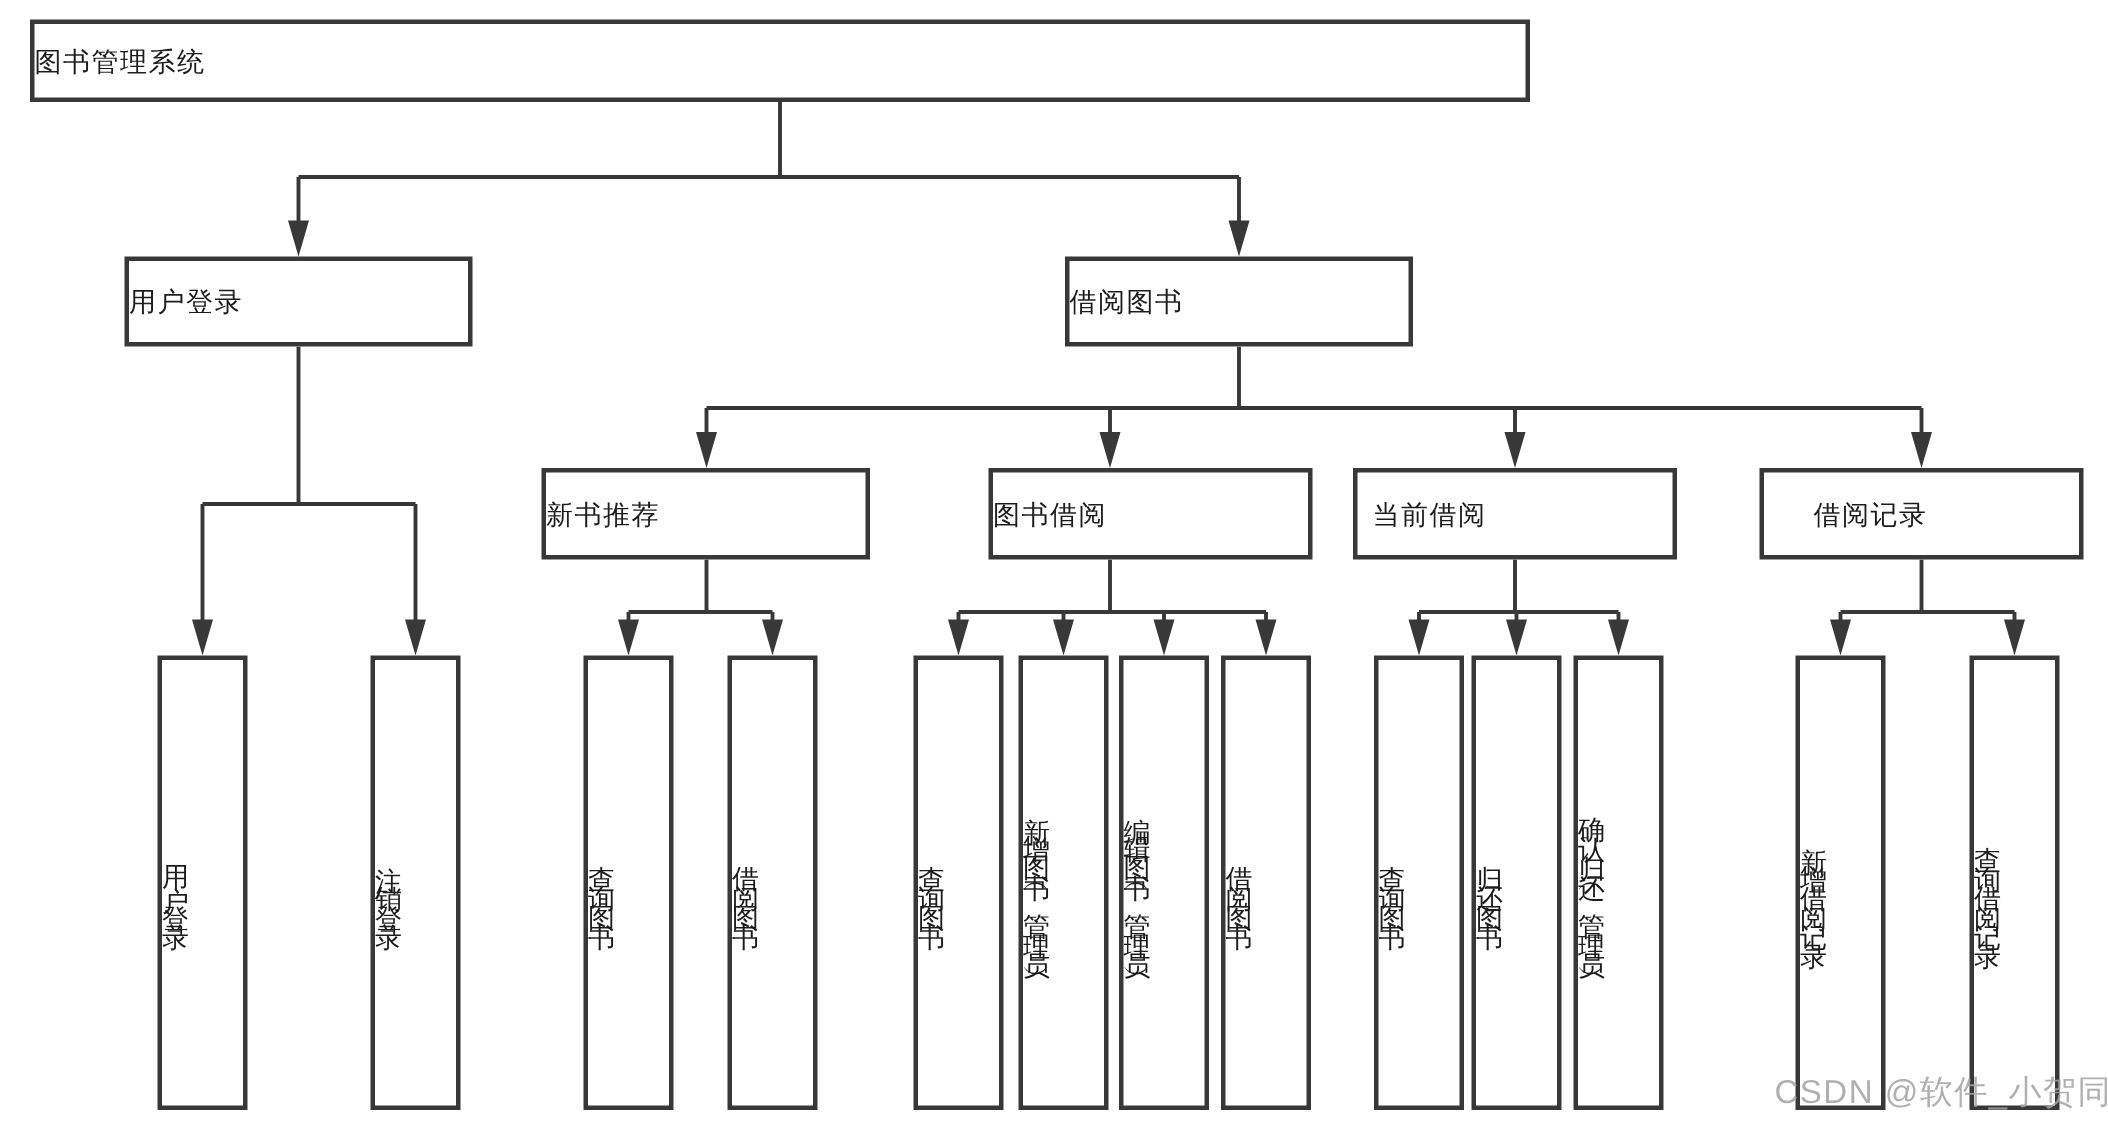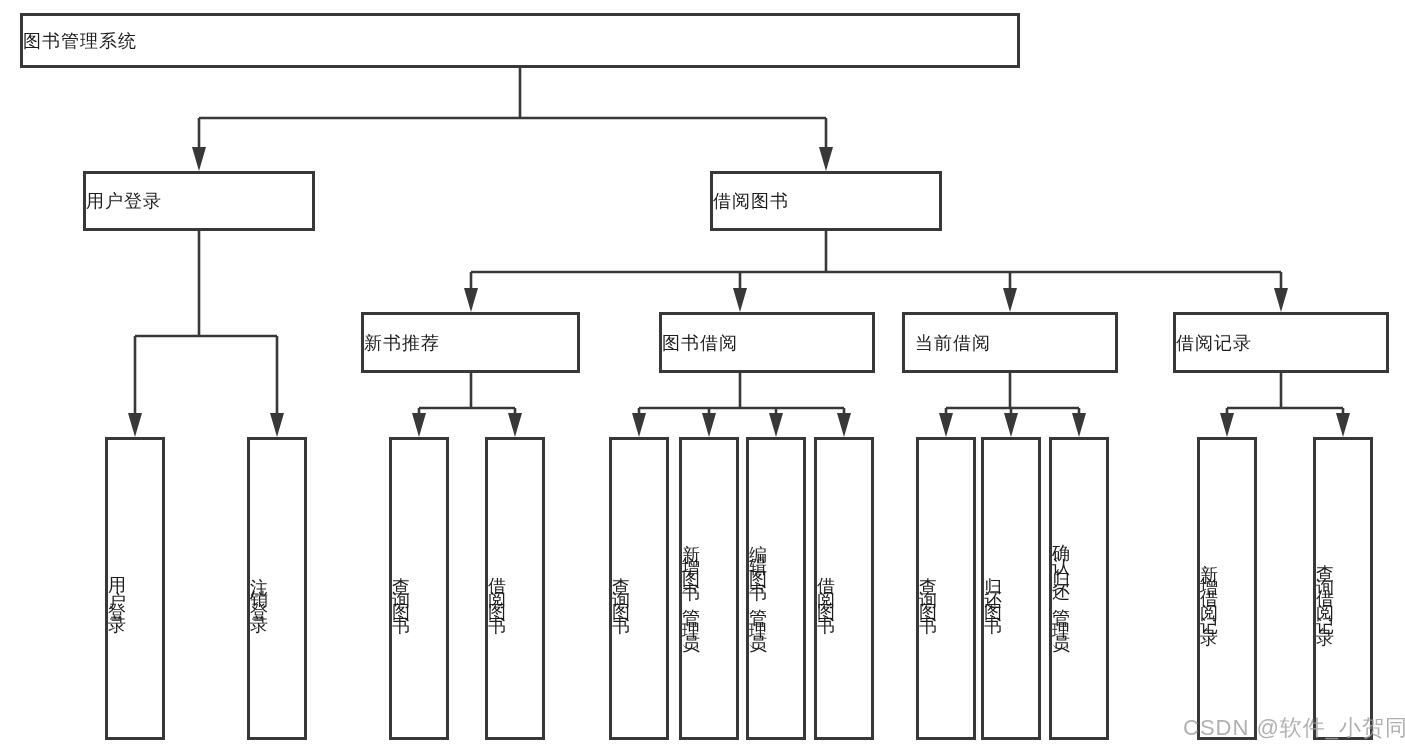--- a/index.html
+++ b/index.html
@@ -123,21 +123,21 @@
 
   <div class="node h" style="left:361px; top:312px; width:219px; height:61px;">
     <span class="label">新书推荐</span>
   </div>
   <div class="node h" style="left:632px; top:312px; width:216px; height:61px;margin-left:27px;">
     <span class="label">图书借阅</span>
   </div>
   <div class="node h" style="left:902px; top:312px; width:216px; height:61px;padding-left:10px;">
     <span class="label">当前借阅</span>
   </div>
-  <div class="node h" style="left:1173px; top:312px; width:216px; height:61px;">
+  <div class="node h" style="left:1173px; top:312px; width:216px; height:61px;padding-left:33px;">
     <span class="label">借阅记录</span>
   </div>
 
   <div class="node v" style="left:105px; top:437px; width:60px; height:303px;">
     <span class="label">用户登录</span>
   </div>
   <div class="node v" style="left:247px; top:437px; width:60px; height:303px;">
     <span class="label">注销登录</span>
   </div>
 

